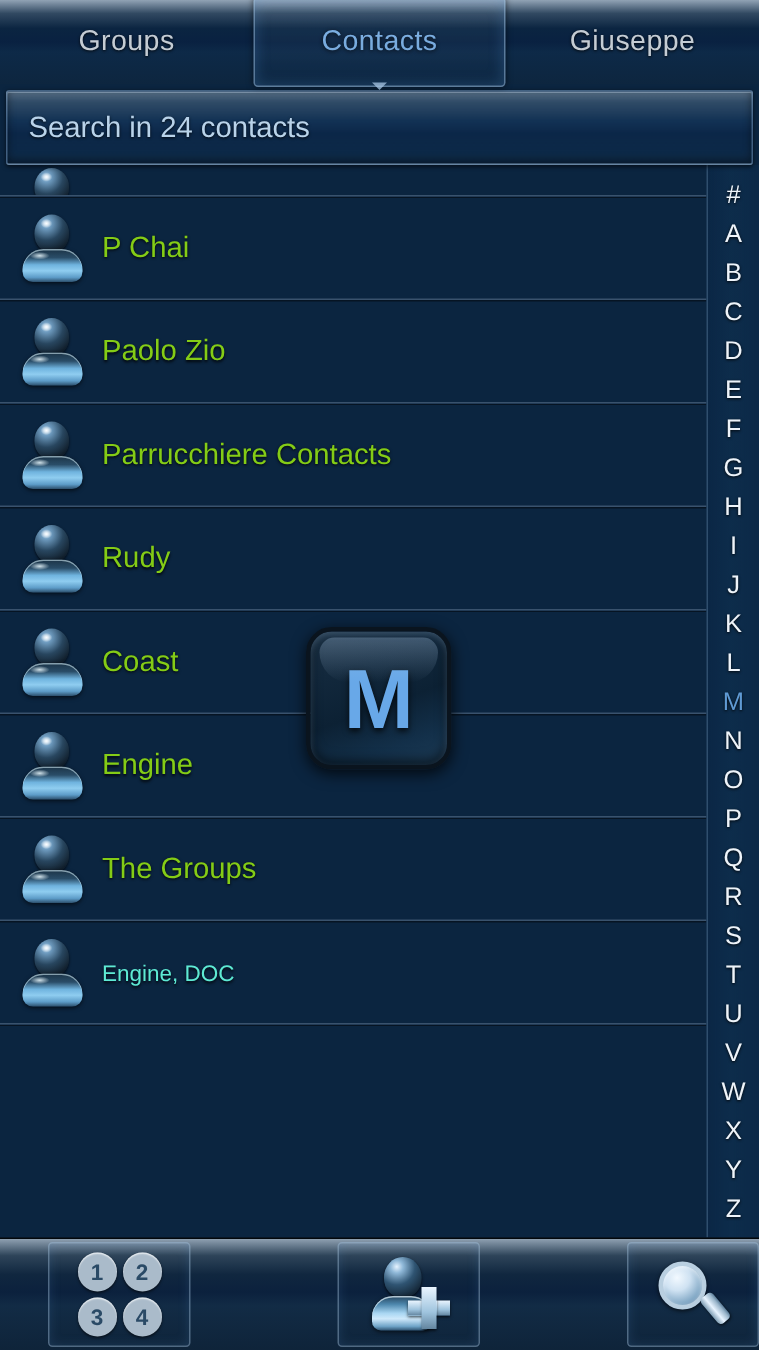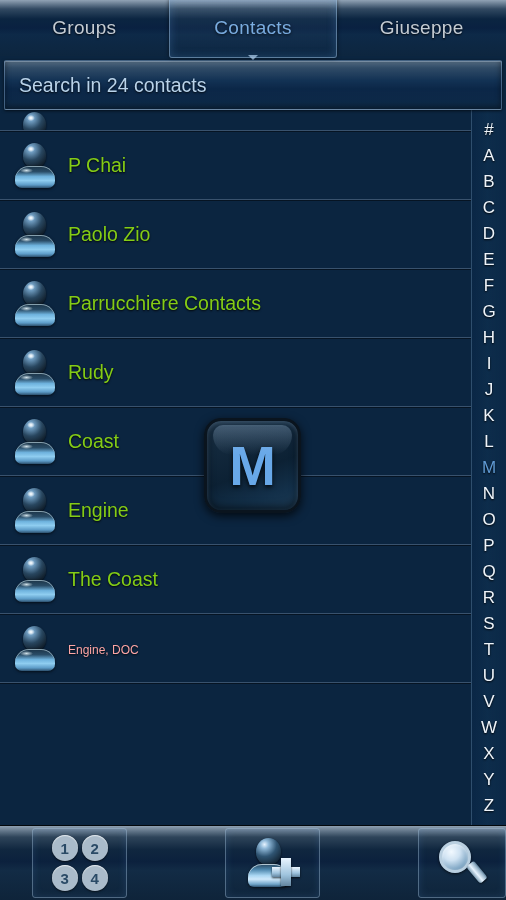--- a/index.html
+++ b/index.html
@@ -119,21 +119,21 @@
     background:radial-gradient(ellipse at center, rgba(235,250,255,.85), rgba(255,255,255,0) 72%);
   }
 
   .names { display:flex; flex-direction:column; justify-content:center; min-width:0; }
   .cname {
     font-size:19.5px; color:#84cc16;
     text-shadow:0 1px 2px rgba(0,0,0,.9);
     white-space:nowrap;
   }
   .csub {
-    font-size:12px; color:#fca5a5; margin-top:3px;
+    font-size:15px; color:#5eead4; margin-top:3px;
     text-shadow:0 1px 2px rgba(0,0,0,.85);
     white-space:nowrap;
   }
 
   
   #scrubber {
     position:absolute; top:110px; right:0; width:35px; height:715px;
     z-index:10;
     border-left:1px solid rgba(140,175,210,.28);
     background:linear-gradient(90deg, rgba(10,40,74,.55) 0%, rgba(16,58,96,.35) 45%, rgba(12,44,78,.5) 100%);
@@ -335,21 +335,21 @@
         <span class="cname">Engine</span>
       </div>
     </div>
 
     <div class="row">
       <div class="avatar">
           <div class="head"></div>
           <div class="body"></div>
         </div>
       <div class="names">
-        <span class="cname">The Coast</span>
+        <span class="cname">The Groups</span>
       </div>
     </div>
 
 
 
     <div class="row">
       <div class="avatar">
           <div class="head"></div>
           <div class="body"></div>
         </div>

